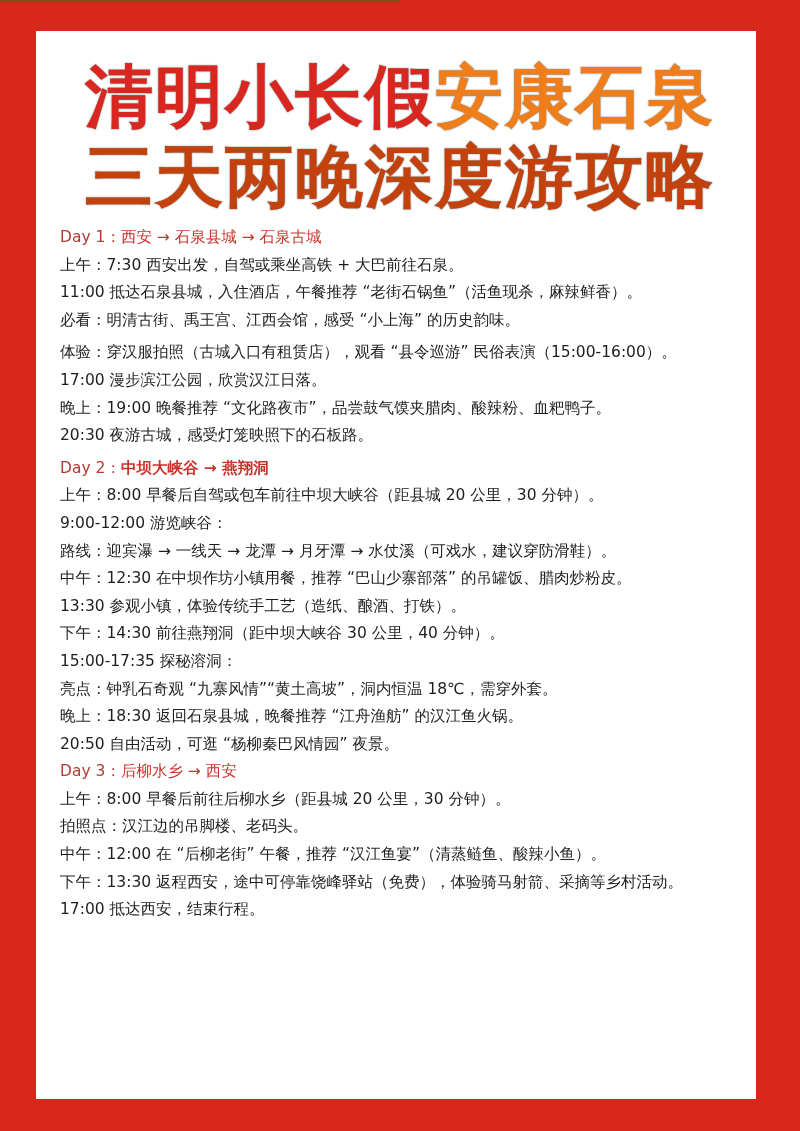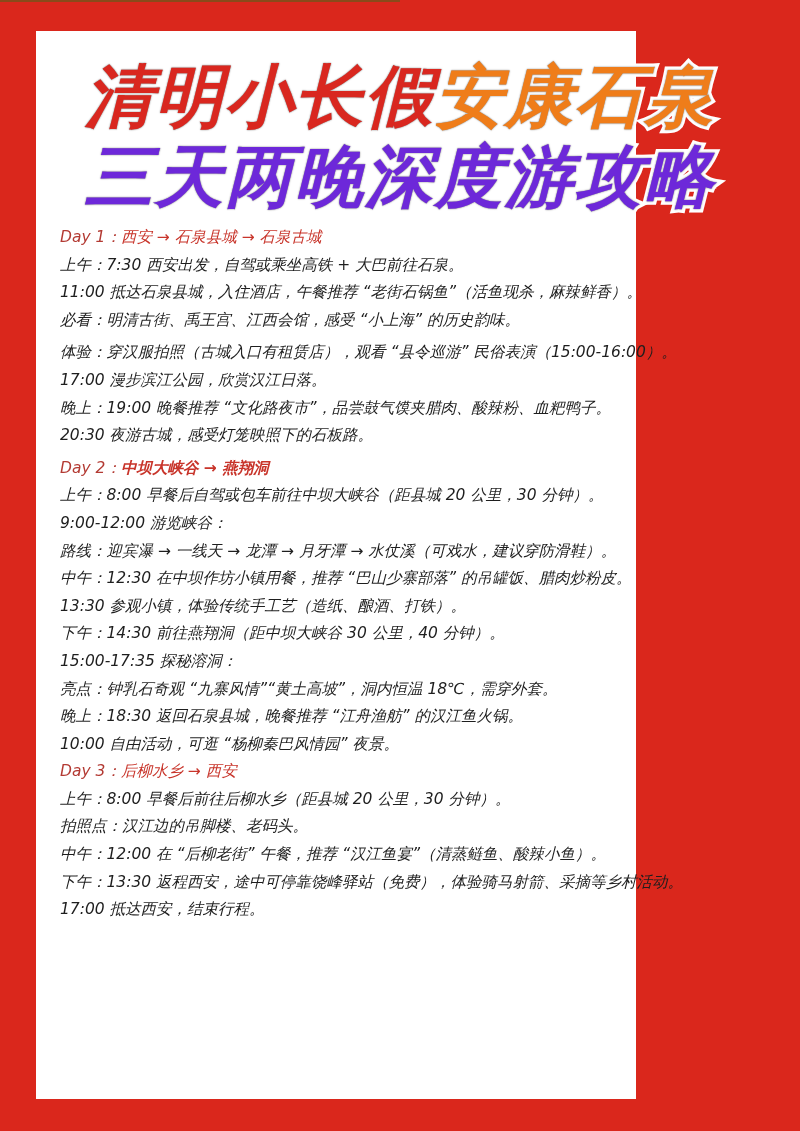--- a/index.html
+++ b/index.html
@@ -5,35 +5,34 @@
   html, body { margin: 0; padding: 0; }
   body {
     width: 800px; height: 1131px; position: relative; overflow: hidden;
     background: #da271c;
     font-family: "DejaVu Sans", "Liberation Sans", sans-serif;
   }
   .top-strip {
     position: absolute; left: 0; top: 0; width: 400px; height: 2px; background: #8a4a1a;
   }
   .sheet {
-    position: absolute; left: 36px; top: 31px; width: 600px; height: 1068px;
+    position: absolute; left: 36px; top: 31px; width: 720px; height: 1068px;
     background: #ffffff;
-    font-style: italic;
   }
   .title {
     position: absolute; left: 0; width: 728px; text-align: center;
     font-family: "DejaVu Sans", sans-serif; font-weight: bold;
     font-size: 68px; line-height: 76px; letter-spacing: 2px;
     paint-order: stroke fill;
     -webkit-text-stroke: 7px #ffffff;
     text-shadow: 0 0 2px #9a9a9a, 0 0 1px #8a8a8a;
     white-space: nowrap;
   }
   .title-1 { top: 28px; }
-  .title-2 { top: 108px; color: #6d28d9; }
+  .title-2 { top: 108px; color: #c2410c; }
   .t-red { color: #d9271f; }
   .t-orange { color: #ef7d1a; }
   .content {
     position: absolute; left: 24px; top: 193px; width: 690px;
     font-size: 15.5px; color: #1e1e1e;
   }
   .line {
     height: 27.6px; line-height: 27.6px; white-space: nowrap;
   }
   .line.gap { margin-top: 5px; }
@@ -75,21 +74,21 @@
     </div>
     <div class="line">上午：8:00 早餐后自驾或包车前往中坝大峡谷（距县城 20 公里，30 分钟）。</div>
     <div class="line">9:00-12:00 游览峡谷：</div>
     <div class="line">路线：迎宾瀑 → 一线天 → 龙潭 → 月牙潭 → 水仗溪（可戏水，建议穿防滑鞋）。</div>
     <div class="line">中午：12:30 在中坝作坊小镇用餐，推荐 “巴山少寨部落” 的吊罐饭、腊肉炒粉皮。</div>
     <div class="line">13:30 参观小镇，体验传统手工艺（造纸、酿酒、打铁）。</div>
     <div class="line">下午：14:30 前往燕翔洞（距中坝大峡谷 30 公里，40 分钟）。</div>
     <div class="line">15:00-17:35 探秘溶洞：</div>
     <div class="line">亮点：钟乳石奇观 “九寨风情”“黄土高坡”，洞内恒温 18℃，需穿外套。</div>
     <div class="line">晚上：18:30 返回石泉县城，晚餐推荐 “江舟渔舫” 的汉江鱼火锅。</div>
-    <div class="line">10:00 自由活动，可逛 “杨柳秦巴风情园” 夜景。</div>
+    <div class="line">20:50 自由活动，可逛 “杨柳秦巴风情园” 夜景。</div>
 
     <div class="line day-header">
       <span class="day-num">Day 3：</span><span class="route">后柳水乡 → 西安</span>
     </div>
     <div class="line">上午：8:00 早餐后前往后柳水乡（距县城 20 公里，30 分钟）。</div>
     <div class="line">拍照点：汉江边的吊脚楼、老码头。</div>
     <div class="line">中午：12:00 在 “后柳老街” 午餐，推荐 “汉江鱼宴”（清蒸鲢鱼、酸辣小鱼）。</div>
     <div class="line">下午：13:30 返程西安，途中可停靠饶峰驿站（免费），体验骑马射箭、采摘等乡村活动。</div>
     <div class="line">17:00 抵达西安，结束行程。</div>
 

